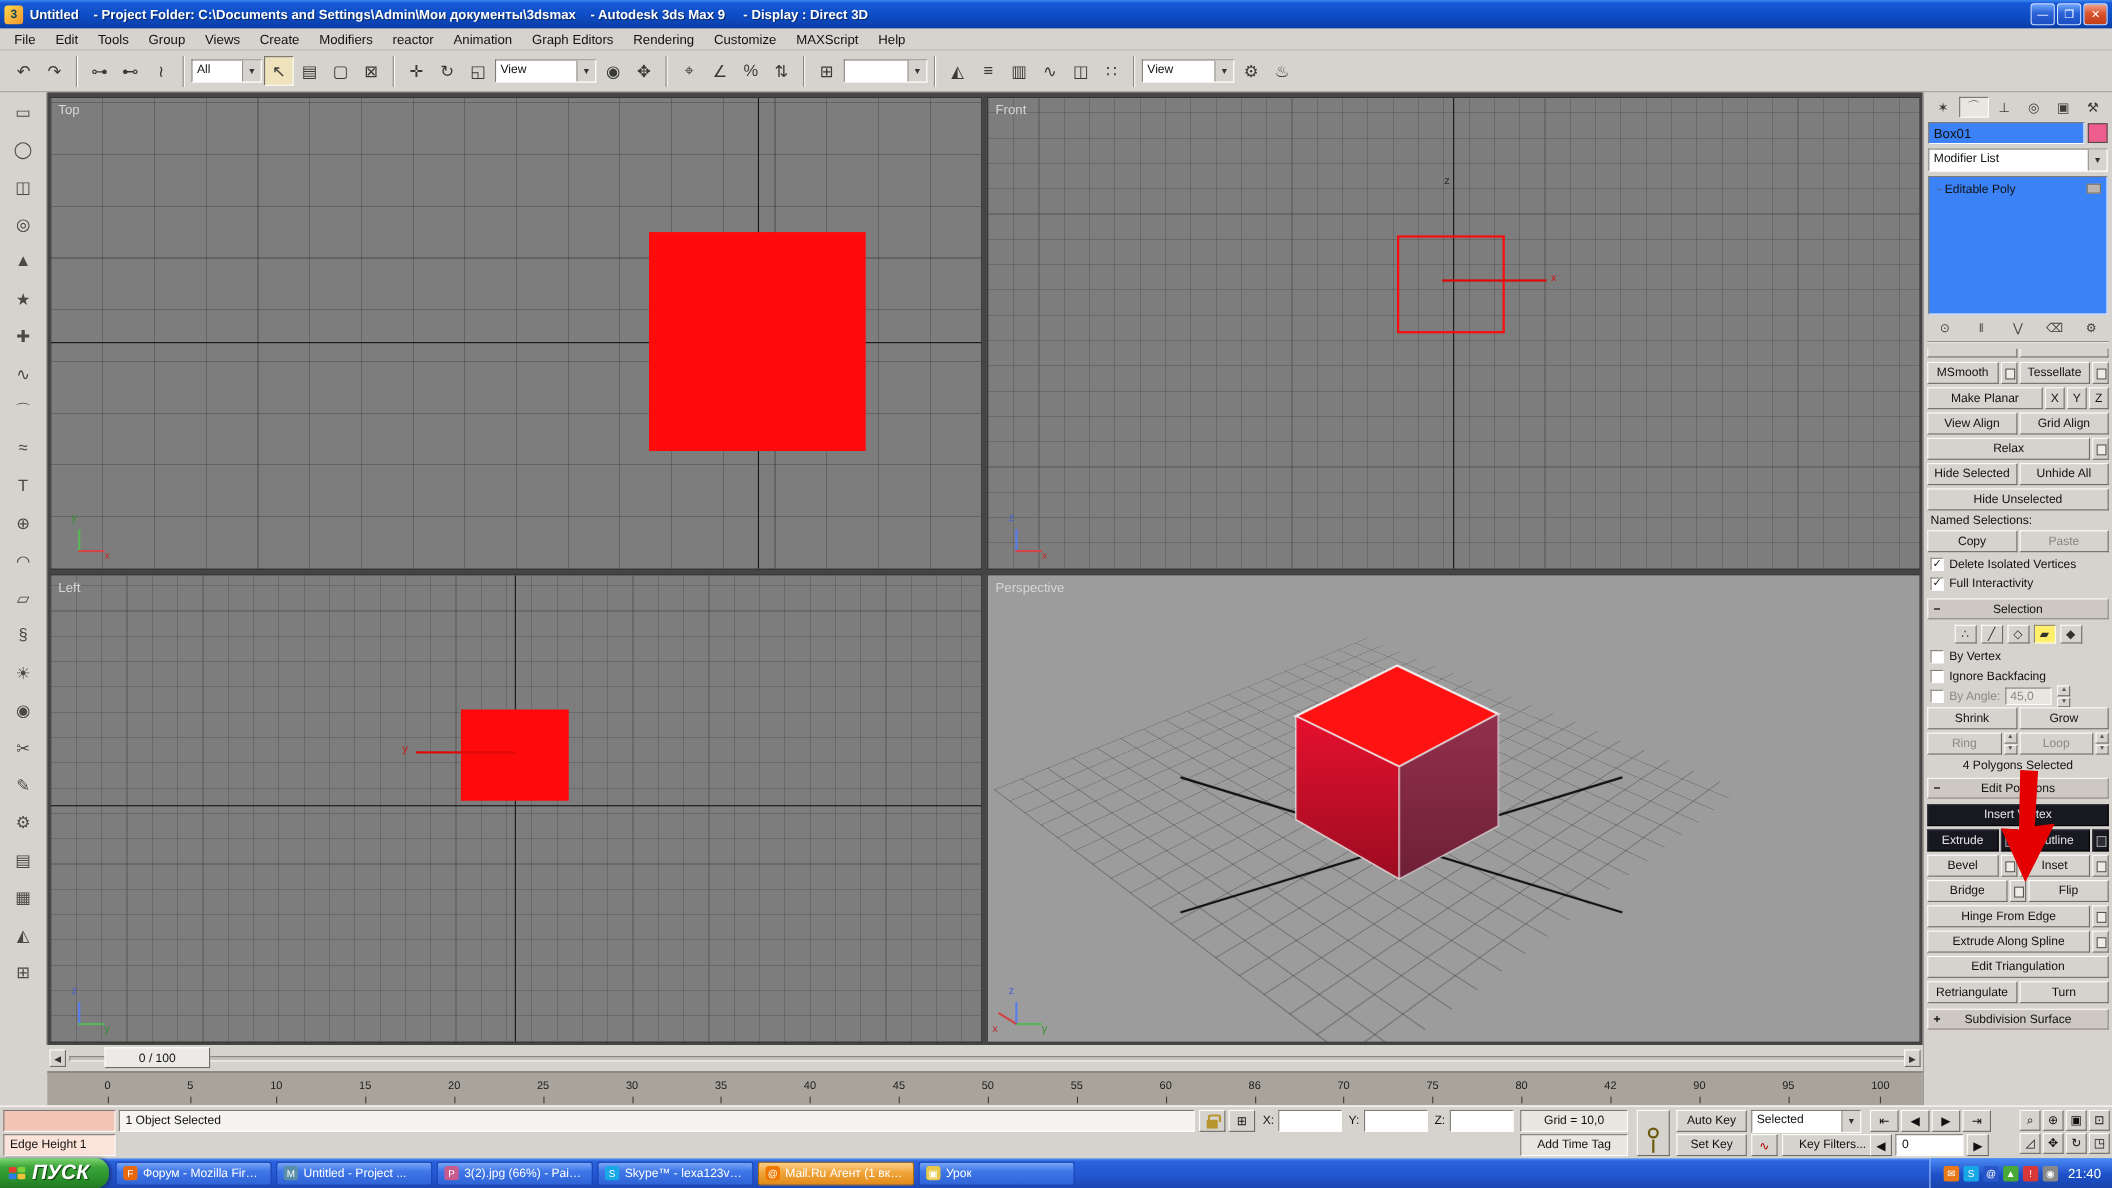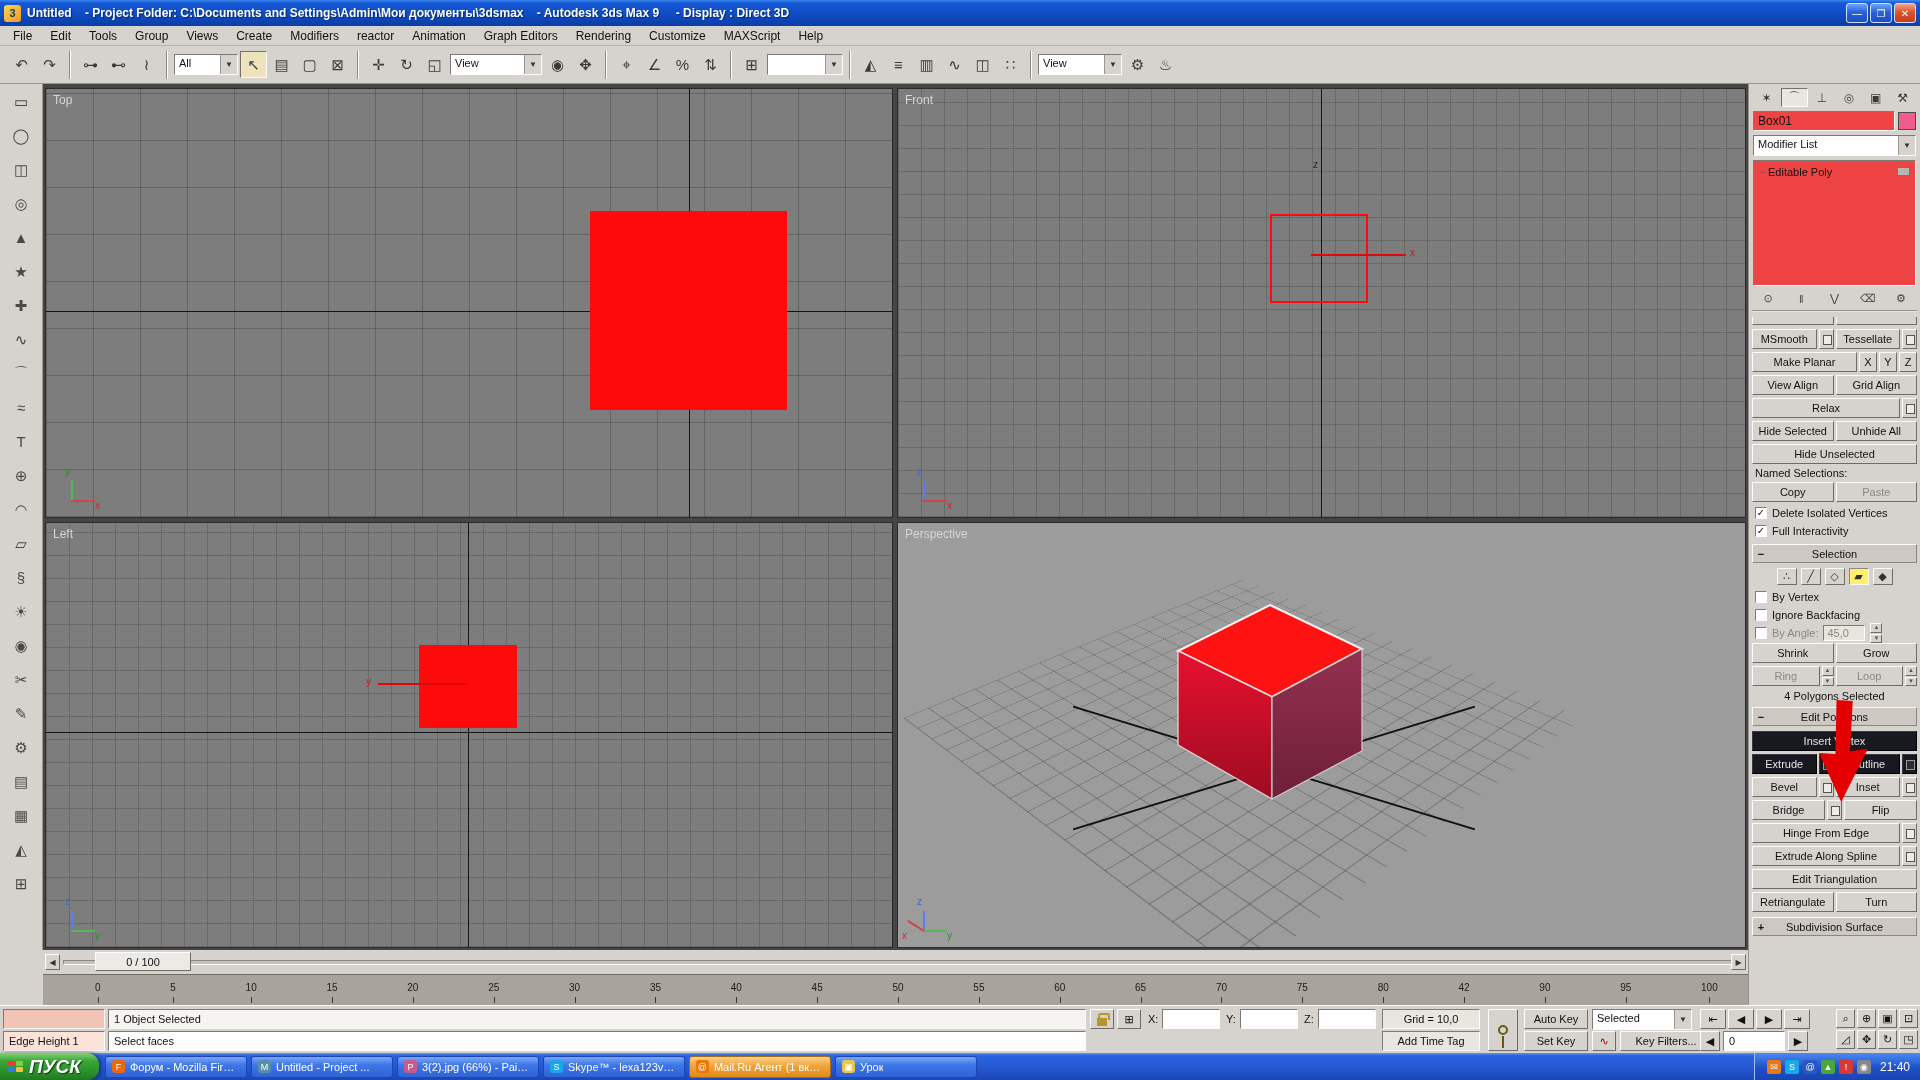--- a/index.html
+++ b/index.html
@@ -1,20 +1,20 @@
 <!DOCTYPE html>
 <html><head>
 <meta charset="utf-8">
 <style>
 *{margin:0;padding:0;box-sizing:border-box;}
 html,body{width:1920px;height:1080px;}
 body{position:relative;overflow:hidden;background:#d6d3ce;font-family:"Liberation Sans",sans-serif;font-size:11px;color:#111;}
 button{border:none;background:none;font:inherit;color:inherit;cursor:default;}
 .abs{position:absolute;}
-.sk{border:1px solid;border-color:#7e7b75 #fdfcfa #fdfcfa #7e7b75;background:#ef4444;}
+.sk{border:1px solid;border-color:#7e7b75 #fdfcfa #fdfcfa #7e7b75;background:#3b82f6;}
 .dis{color:#8b8880 !important;}
 
 
 .titlebar{position:absolute;left:0;top:0;width:1920px;height:26px;display:flex;align-items:center;
 background:linear-gradient(180deg,#3a87f0 0%,#1658d4 12%,#0f4ec8 50%,#0a3da6 100%);}
 .title-ico{width:17px;height:17px;margin:0 6px 0 4px;border-radius:3px;background:linear-gradient(135deg,#ffd54a,#f2972e);
 display:flex;align-items:center;justify-content:center;font-weight:bold;font-size:11px;color:#14445c;flex:none;}
 .title-text{flex:1;font-weight:bold;font-size:12px;color:#fff;text-shadow:1px 1px 1px #07285e;white-space:pre;overflow:hidden;}
 .wbtns{display:flex;gap:2px;margin-right:4px;}
 .wbtn{width:22px;height:20px;border-radius:3px;border:1px solid #cfe0ff;color:#fff;font-size:10px;
@@ -588,21 +588,21 @@
       <span class="tick">15</span>
       <span class="tick">20</span>
       <span class="tick">25</span>
       <span class="tick">30</span>
       <span class="tick">35</span>
       <span class="tick">40</span>
       <span class="tick">45</span>
       <span class="tick">50</span>
       <span class="tick">55</span>
       <span class="tick">60</span>
-      <span class="tick">65</span>
+      <span class="tick">86</span>
       <span class="tick">70</span>
       <span class="tick">75</span>
       <span class="tick">80</span>
       <span class="tick">42</span>
       <span class="tick">90</span>
       <span class="tick">95</span>
       <span class="tick">100</span>
     </div>
 </div>
 
@@ -644,21 +644,20 @@
       </span>
     <span style="display:flex;gap:2px;">
         <button class="sbtn">◿</button>
         <button class="sbtn">✥</button>
         <button class="sbtn">↻</button>
         <button class="sbtn">◳</button>
       </span>
   </div>
 
   <div class="sfield" style="left:3px;top:25px;width:102px;background:#fbe3da;">Edge Height 1</div>
-  <div class="sfield" style="left:108px;top:25px;width:978px;background:#fff;">Select faces</div>
   <div class="sfield" style="left:1382px;top:25px;width:98px;background:#e9e6e0;text-align:center;">Add Time Tag</div>
   <button class="sbtn" style="left:1524px;top:25px;width:64px;">Set Key</button>
   <button class="sbtn" style="left:1592px;top:25px;width:24px;color:#b00000;">∿</button>
   <button class="sbtn" style="left:1620px;top:25px;width:92px;">Key Filters...</button>
   <button class="sbtn" style="left:1700px;top:25px;width:20px;">◀</button>
   <div class="sfield" style="left:1723px;top:25px;width:62px;background:#fff;">0</div>
   <button class="sbtn" style="left:1788px;top:25px;width:20px;">▶</button>
 </div>
 
 <div class="taskbar">

